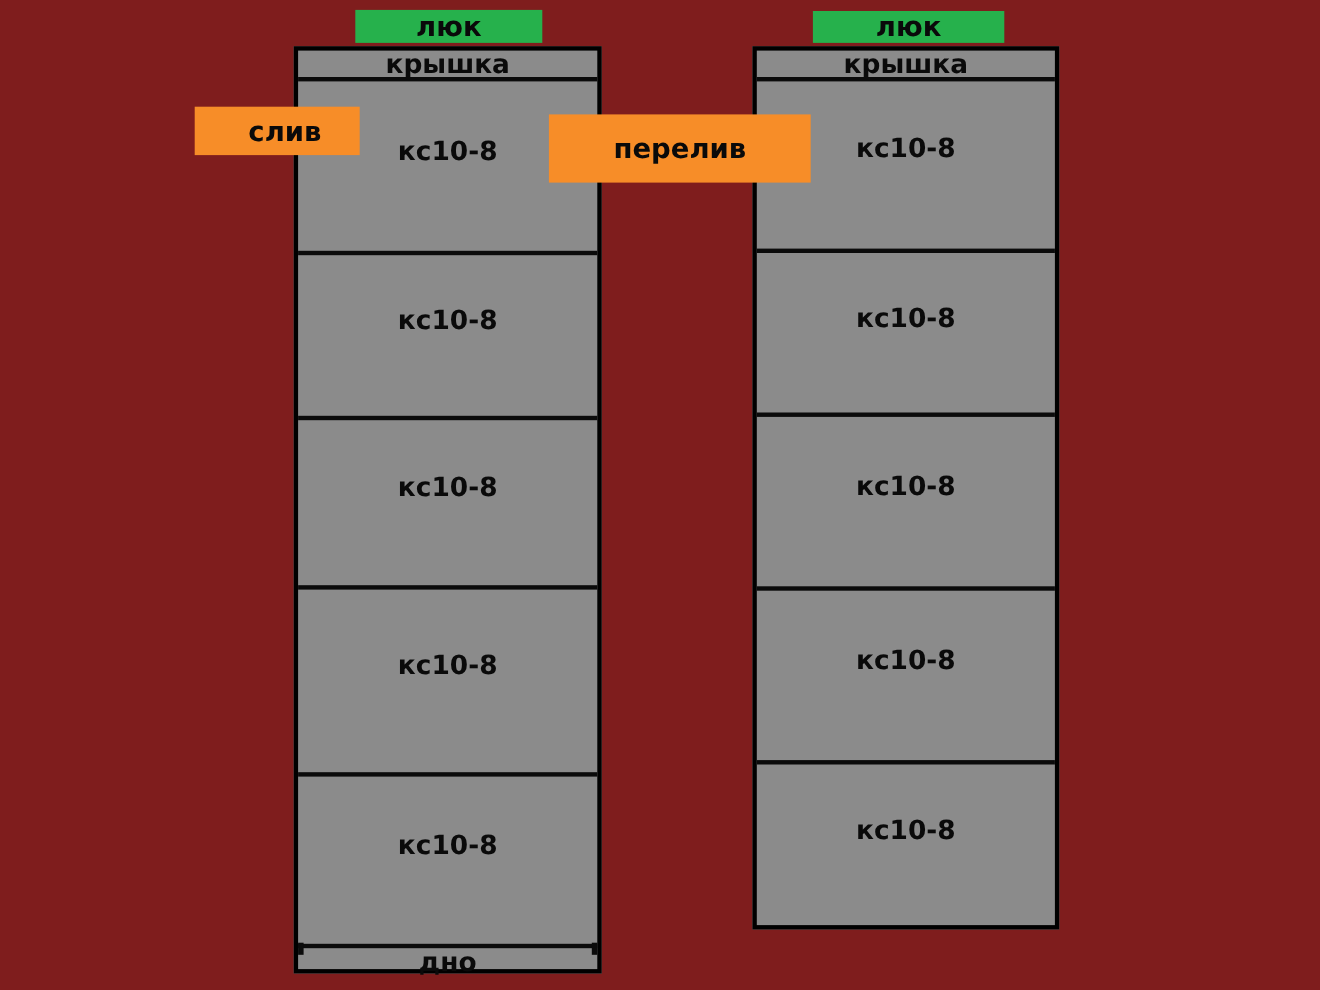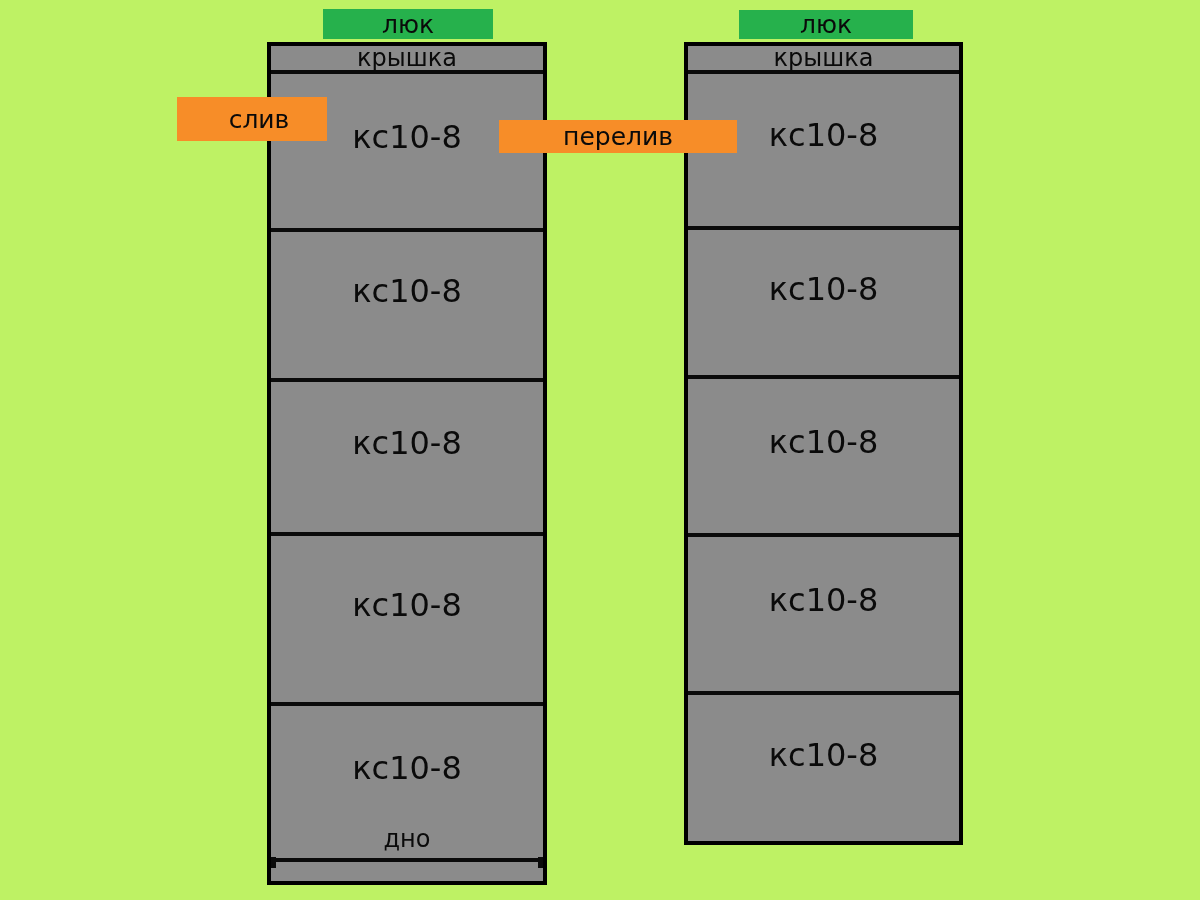--- a/index.html
+++ b/index.html
@@ -1,61 +1,61 @@
 <!DOCTYPE html>
 <html><head>
 <meta charset="utf-8">
 <style>
   html,body{margin:0;padding:0;background:#ffffff;}
   .canvas{
-    position:relative;width:1200px;height:900px;background:#bef264;overflow:hidden;
-    font-family:"DejaVu Sans","Liberation Sans",sans-serif;font-weight:normal;color:#0a0a0a;
+    position:relative;width:1200px;height:900px;background:#7f1d1d;overflow:hidden;
+    font-family:"DejaVu Sans","Liberation Sans",sans-serif;font-weight:bold;color:#0a0a0a;
   }
   
   .column{
     position:absolute;background:#8b8b8b;border:4px solid #000000;box-sizing:border-box;
   }
   .column-left{left:267px;top:42px;width:280px;height:843px;}
   .column-right{left:684px;top:42px;width:279px;height:803px;}
   
   .cover{
     position:absolute;top:0;left:0;right:0;height:25px;
     display:flex;align-items:center;justify-content:center;
     font-size:24px;line-height:25px;
   }
   
   .hline{position:absolute;left:0;right:0;height:4px;background:#0b0b0b;}
   
   .ring{
     position:absolute;left:0;right:0;
     display:flex;align-items:center;justify-content:center;
-    padding-bottom:28px;box-sizing:border-box;font-size:32px;
+    padding-bottom:28px;box-sizing:border-box;font-size:24px;
   }
   
   .tick{position:absolute;width:5px;height:11px;background:#0b0b0b;top:-1px;}
   .tick-l{left:0;}
   .tick-r{right:0;}
   .bottom-band{
-    position:absolute;left:0;right:0;top:780px;height:25px;
+    position:absolute;left:0;right:0;top:816px;height:25px;
     display:flex;align-items:center;justify-content:center;font-size:24px;
   }
   
   .hatch{
     position:absolute;background:#26b14c;
     display:flex;align-items:center;justify-content:center;font-size:25px;color:#0a0a0a;
   }
   .hatch-left{left:323px;top:9px;width:170px;height:30px;}
   .hatch-right{left:739px;top:10px;width:174px;height:29px;}
   
   .callout{
     position:absolute;background:#f78d28;z-index:5;
     display:flex;align-items:center;justify-content:center;font-size:25px;color:#0a0a0a;
   }
   .drain{left:177px;top:97px;width:136px;height:44px;padding-left:14px;}
-  .overflow{left:499px;top:120px;width:238px;height:33px;}
+  .overflow{left:499px;top:104px;width:238px;height:62px;}
 </style>
 </head>
 <body>
 
 <div class="canvas">
 
   <div class="hatch hatch-left">
     <span>люк</span>
   </div>
 

